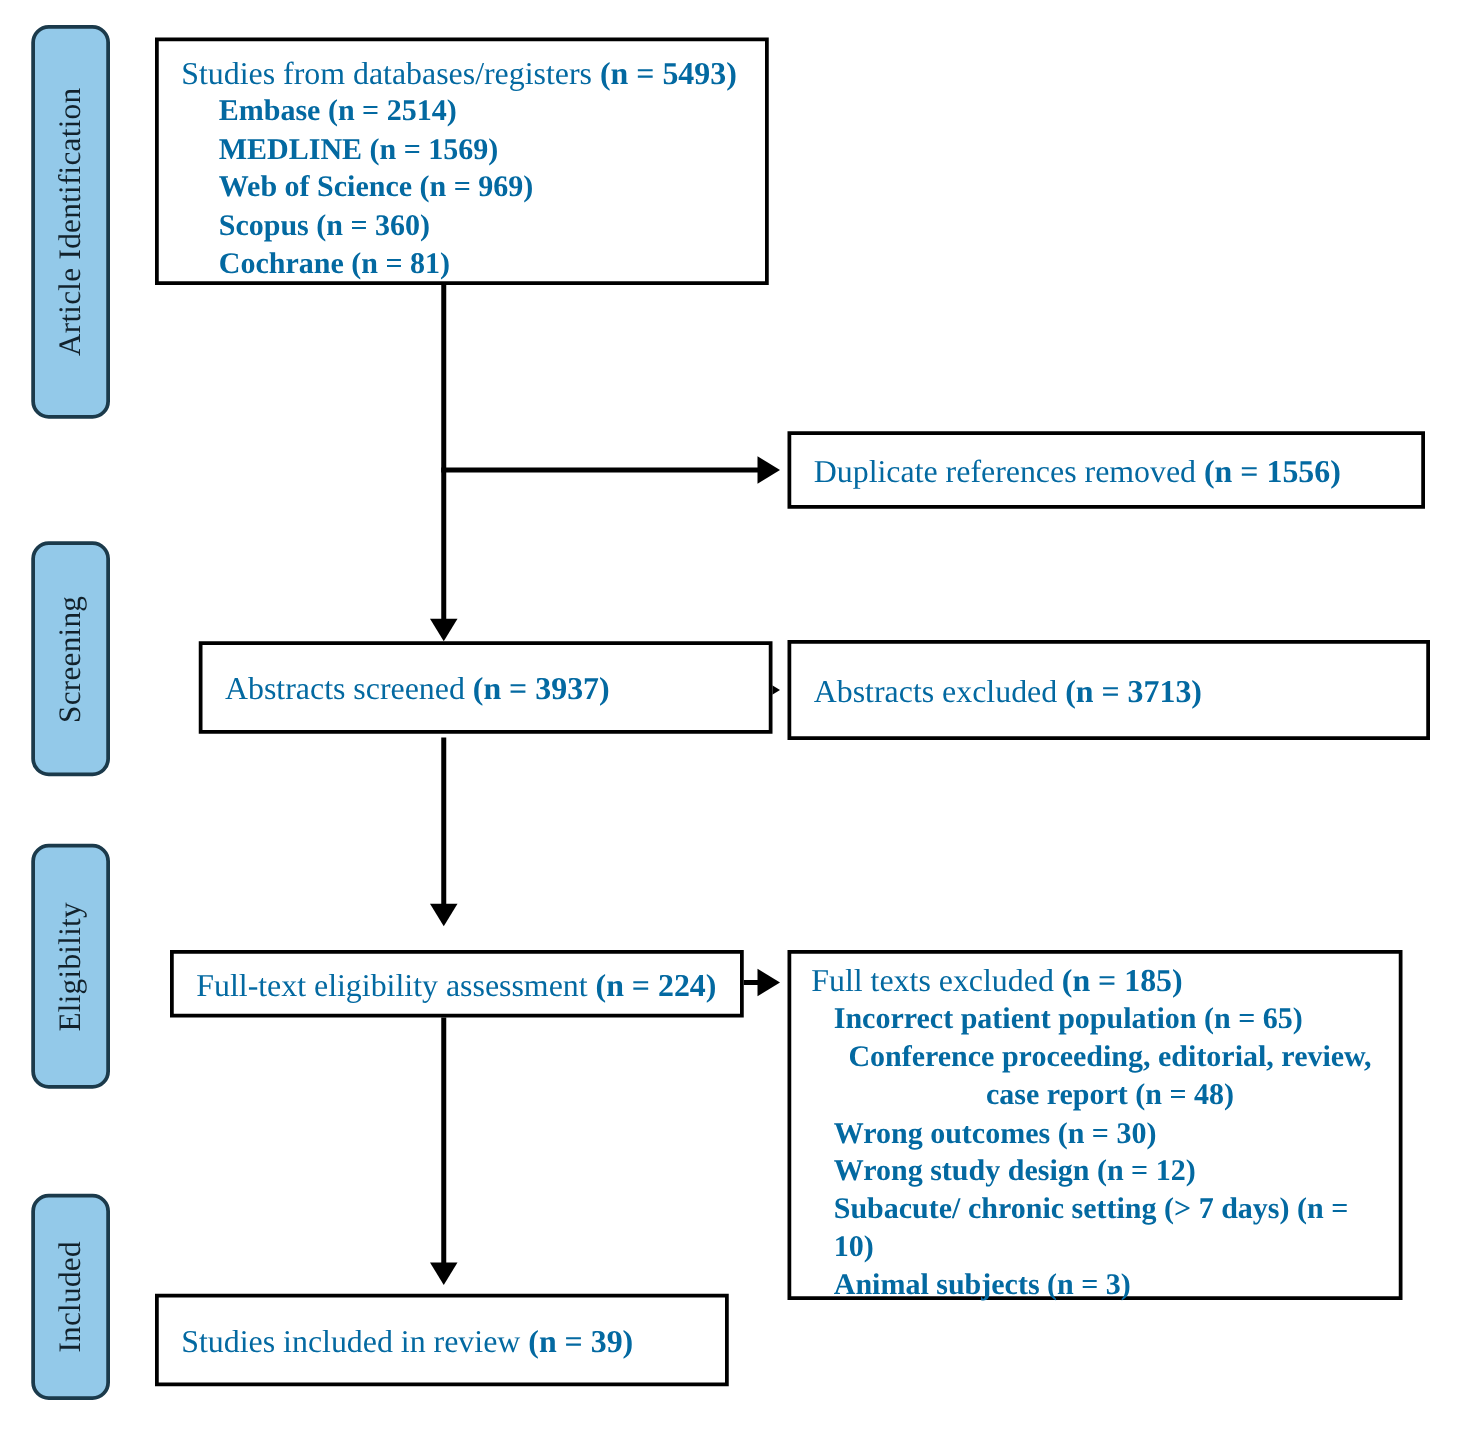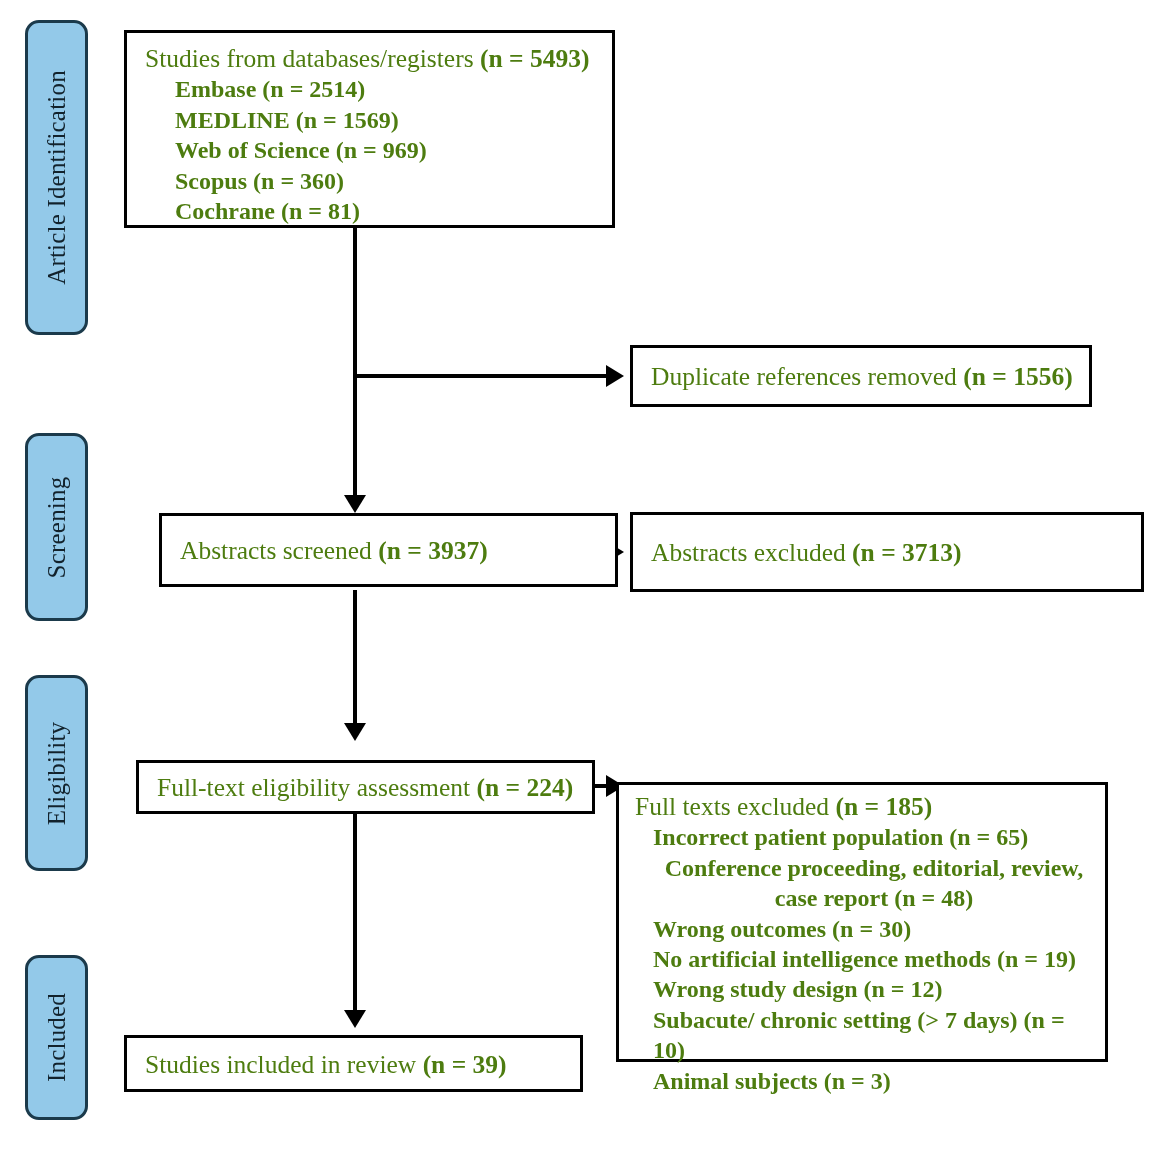--- a/index.html
+++ b/index.html
@@ -36,21 +36,21 @@
     letter-spacing: 0.2px;
     line-height: 1;
   }
 
   
   .box {
     position: absolute;
     box-sizing: border-box;
     background: #ffffff;
     border: 3px solid #000000;
-    color: #4d7c0f;
+    color: #0369a1;
   }
   .box-inner {
     padding: 10px 14px 8px 18px;
   }
   .box.vcenter .box-inner {
     position: absolute;
     top: 50%;
     left: 0;
     right: 0;
     transform: translateY(-50%);
@@ -139,21 +139,21 @@
         <span>Studies from databases/registers </span><b>(n = 5493)</b>
       </div>
       <div class="sub">Embase (n = 2514)</div>
       <div class="sub">MEDLINE (n = 1569)</div>
       <div class="sub">Web of Science (n = 969)</div>
       <div class="sub">Scopus (n = 360)</div>
       <div class="sub">Cochrane (n = 81)</div>
     </div>
   </div>
 
-  <div class="box vcenter" style="left:630px; top:345px; width:462px; height:62px;text-decoration:underline;">
+  <div class="box vcenter" style="left:630px; top:345px; width:510px; height:62px;text-decoration:underline;">
     <div class="box-inner">
       <div class="line1">
         <span>Duplicate references removed </span><b>(n = 1556)</b>
       </div>
     </div>
   </div>
 
   <div class="box vcenter" style="left:124px; top:513px; width:459px; height:74px;margin-left:35px;">
     <div class="box-inner">
       <div class="line1">
@@ -171,36 +171,35 @@
   </div>
 
   <div class="box vcenter" style="left:136px; top:760px; width:459px; height:54px;">
     <div class="box-inner">
       <div class="line1">
         <span>Full-text eligibility assessment </span><b>(n = 224)</b>
       </div>
     </div>
   </div>
 
-  <div class="box" style="left:616px; top:760px; width:492px; height:280px;margin-top:22px;">
+  <div class="box" style="left:630px; top:760px; width:492px; height:280px;">
     <div class="box-inner" style="padding:6px 10px 8px 16px;">
       <div class="line1">
         <span>Full texts excluded </span><b>(n = 185)</b>
       </div>
       <div class="sub wrap" style="padding-left:18px;">Incorrect patient population (n = 65)</div>
       <div class="sub wrap" style="padding-left:18px;text-align:center;">Conference proceeding, editorial, review, case report (n = 48)</div>
       <div class="sub wrap" style="padding-left:18px;">Wrong outcomes (n = 30)</div>
-      <div class="sub wrap" style="padding-left:18px;">No artificial intelligence methods (n = 19)</div>
       <div class="sub wrap" style="padding-left:18px;">Wrong study design (n = 12)</div>
       <div class="sub wrap" style="padding-left:18px;">Subacute/ chronic setting (&gt; 7 days) (n = 10)</div>
       <div class="sub wrap" style="padding-left:18px;">Animal subjects (n = 3)</div>
     </div>
   </div>
 
-  <div class="box vcenter" style="left:124px; top:1035px; width:459px; height:57px;">
+  <div class="box vcenter" style="left:124px; top:1035px; width:459px; height:74px;">
     <div class="box-inner">
       <div class="line1">
         <span>Studies included in review </span><b>(n = 39)</b>
       </div>
     </div>
   </div>
 
 </div>
 
 </body></html>

